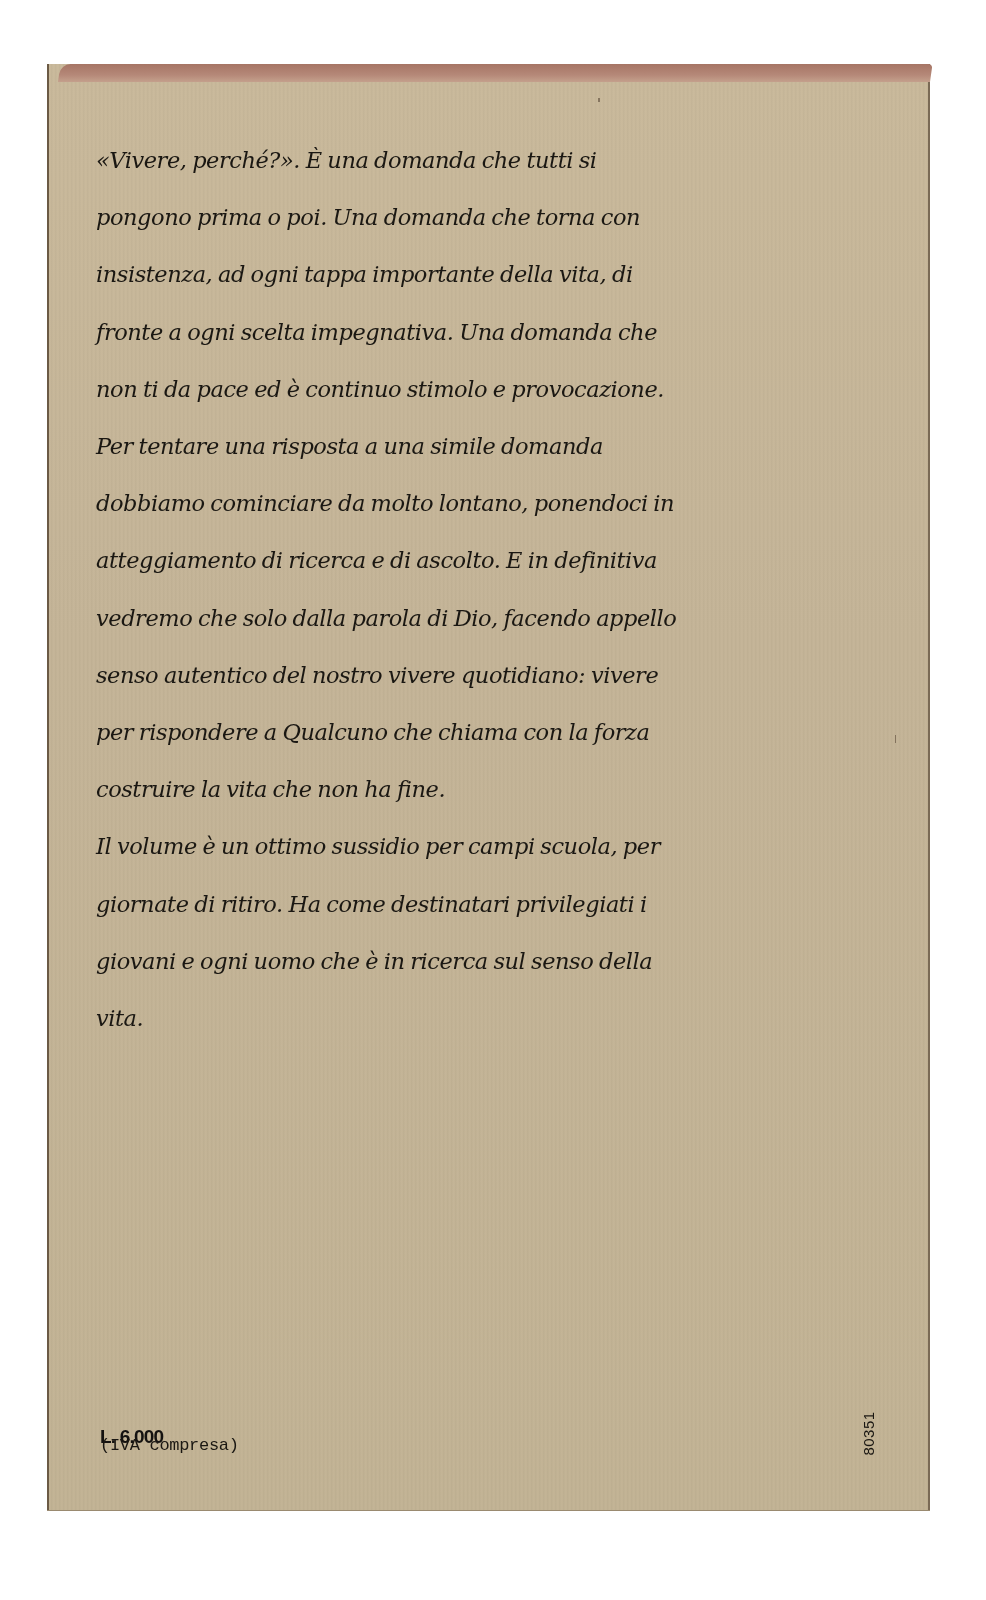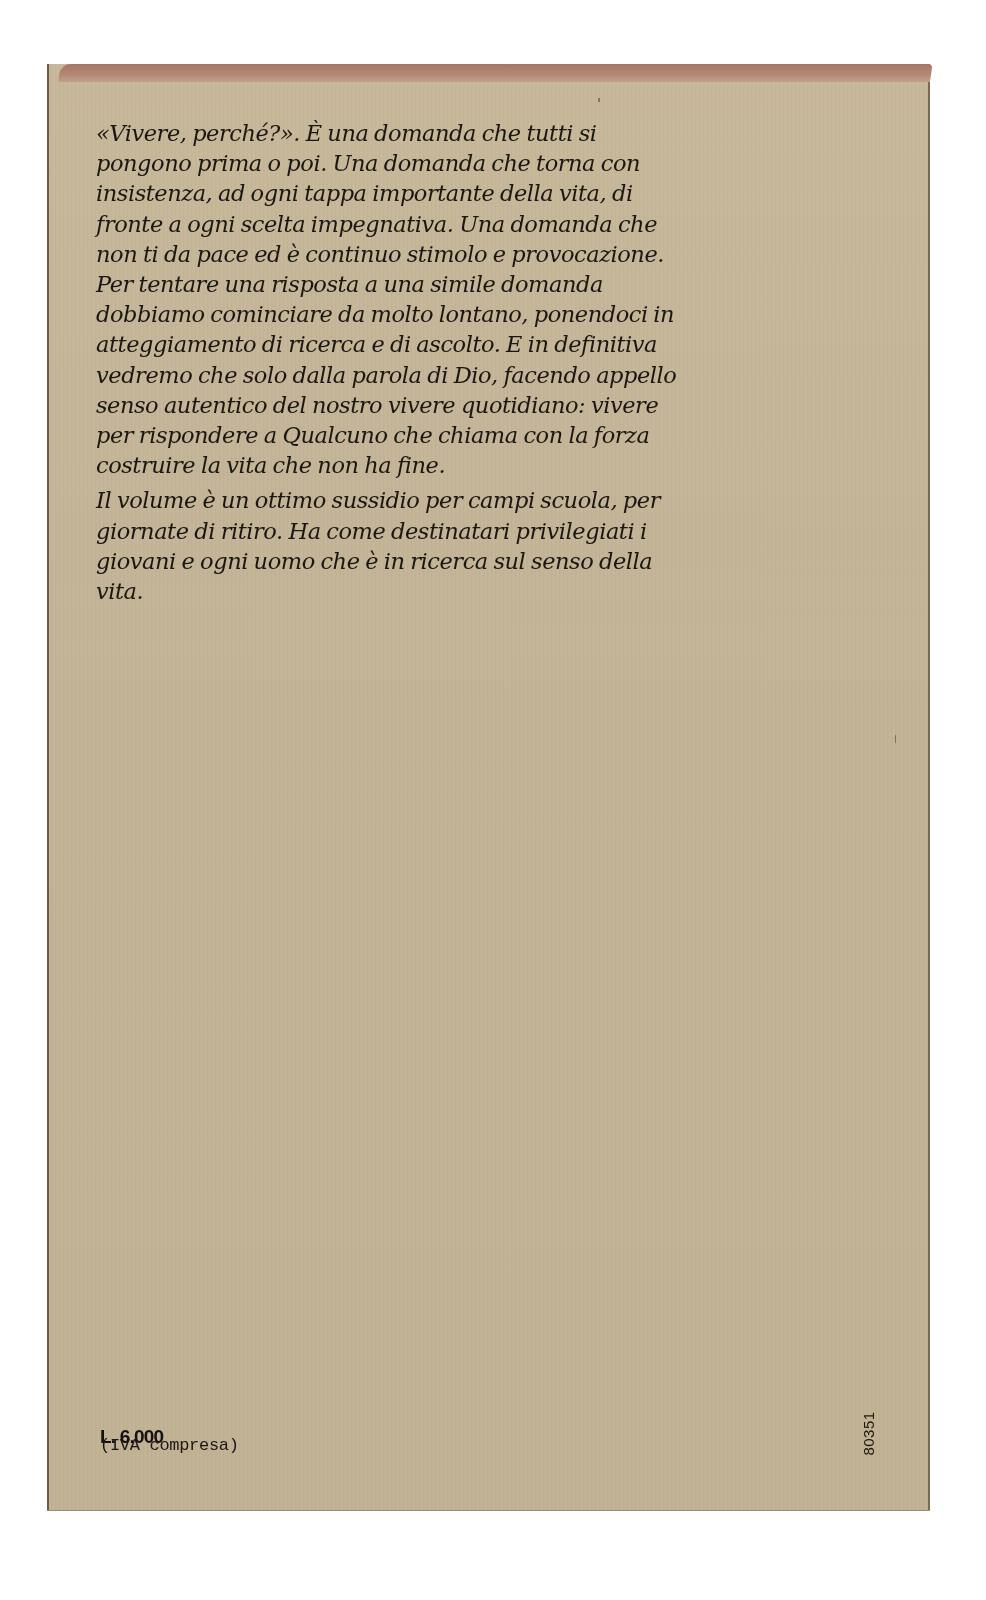--- a/index.html
+++ b/index.html
@@ -46,20 +46,21 @@
       font-style: italic;
       font-size: 22.5px;
       line-height: 30.2px;
       color: #1a1712;
       letter-spacing: -0.45px;
       word-spacing: -1px;
     }
     .blurb .line {
       display: block;
       white-space: nowrap;
+      margin-top: 27px;
     }
     .blurb .para2 {
       margin-top: 5px;
     }
     .price {
       position: absolute;
       left: 100px;
       top: 1406px;
       font-family: "Liberation Sans", sans-serif;
       font-weight: bold;

